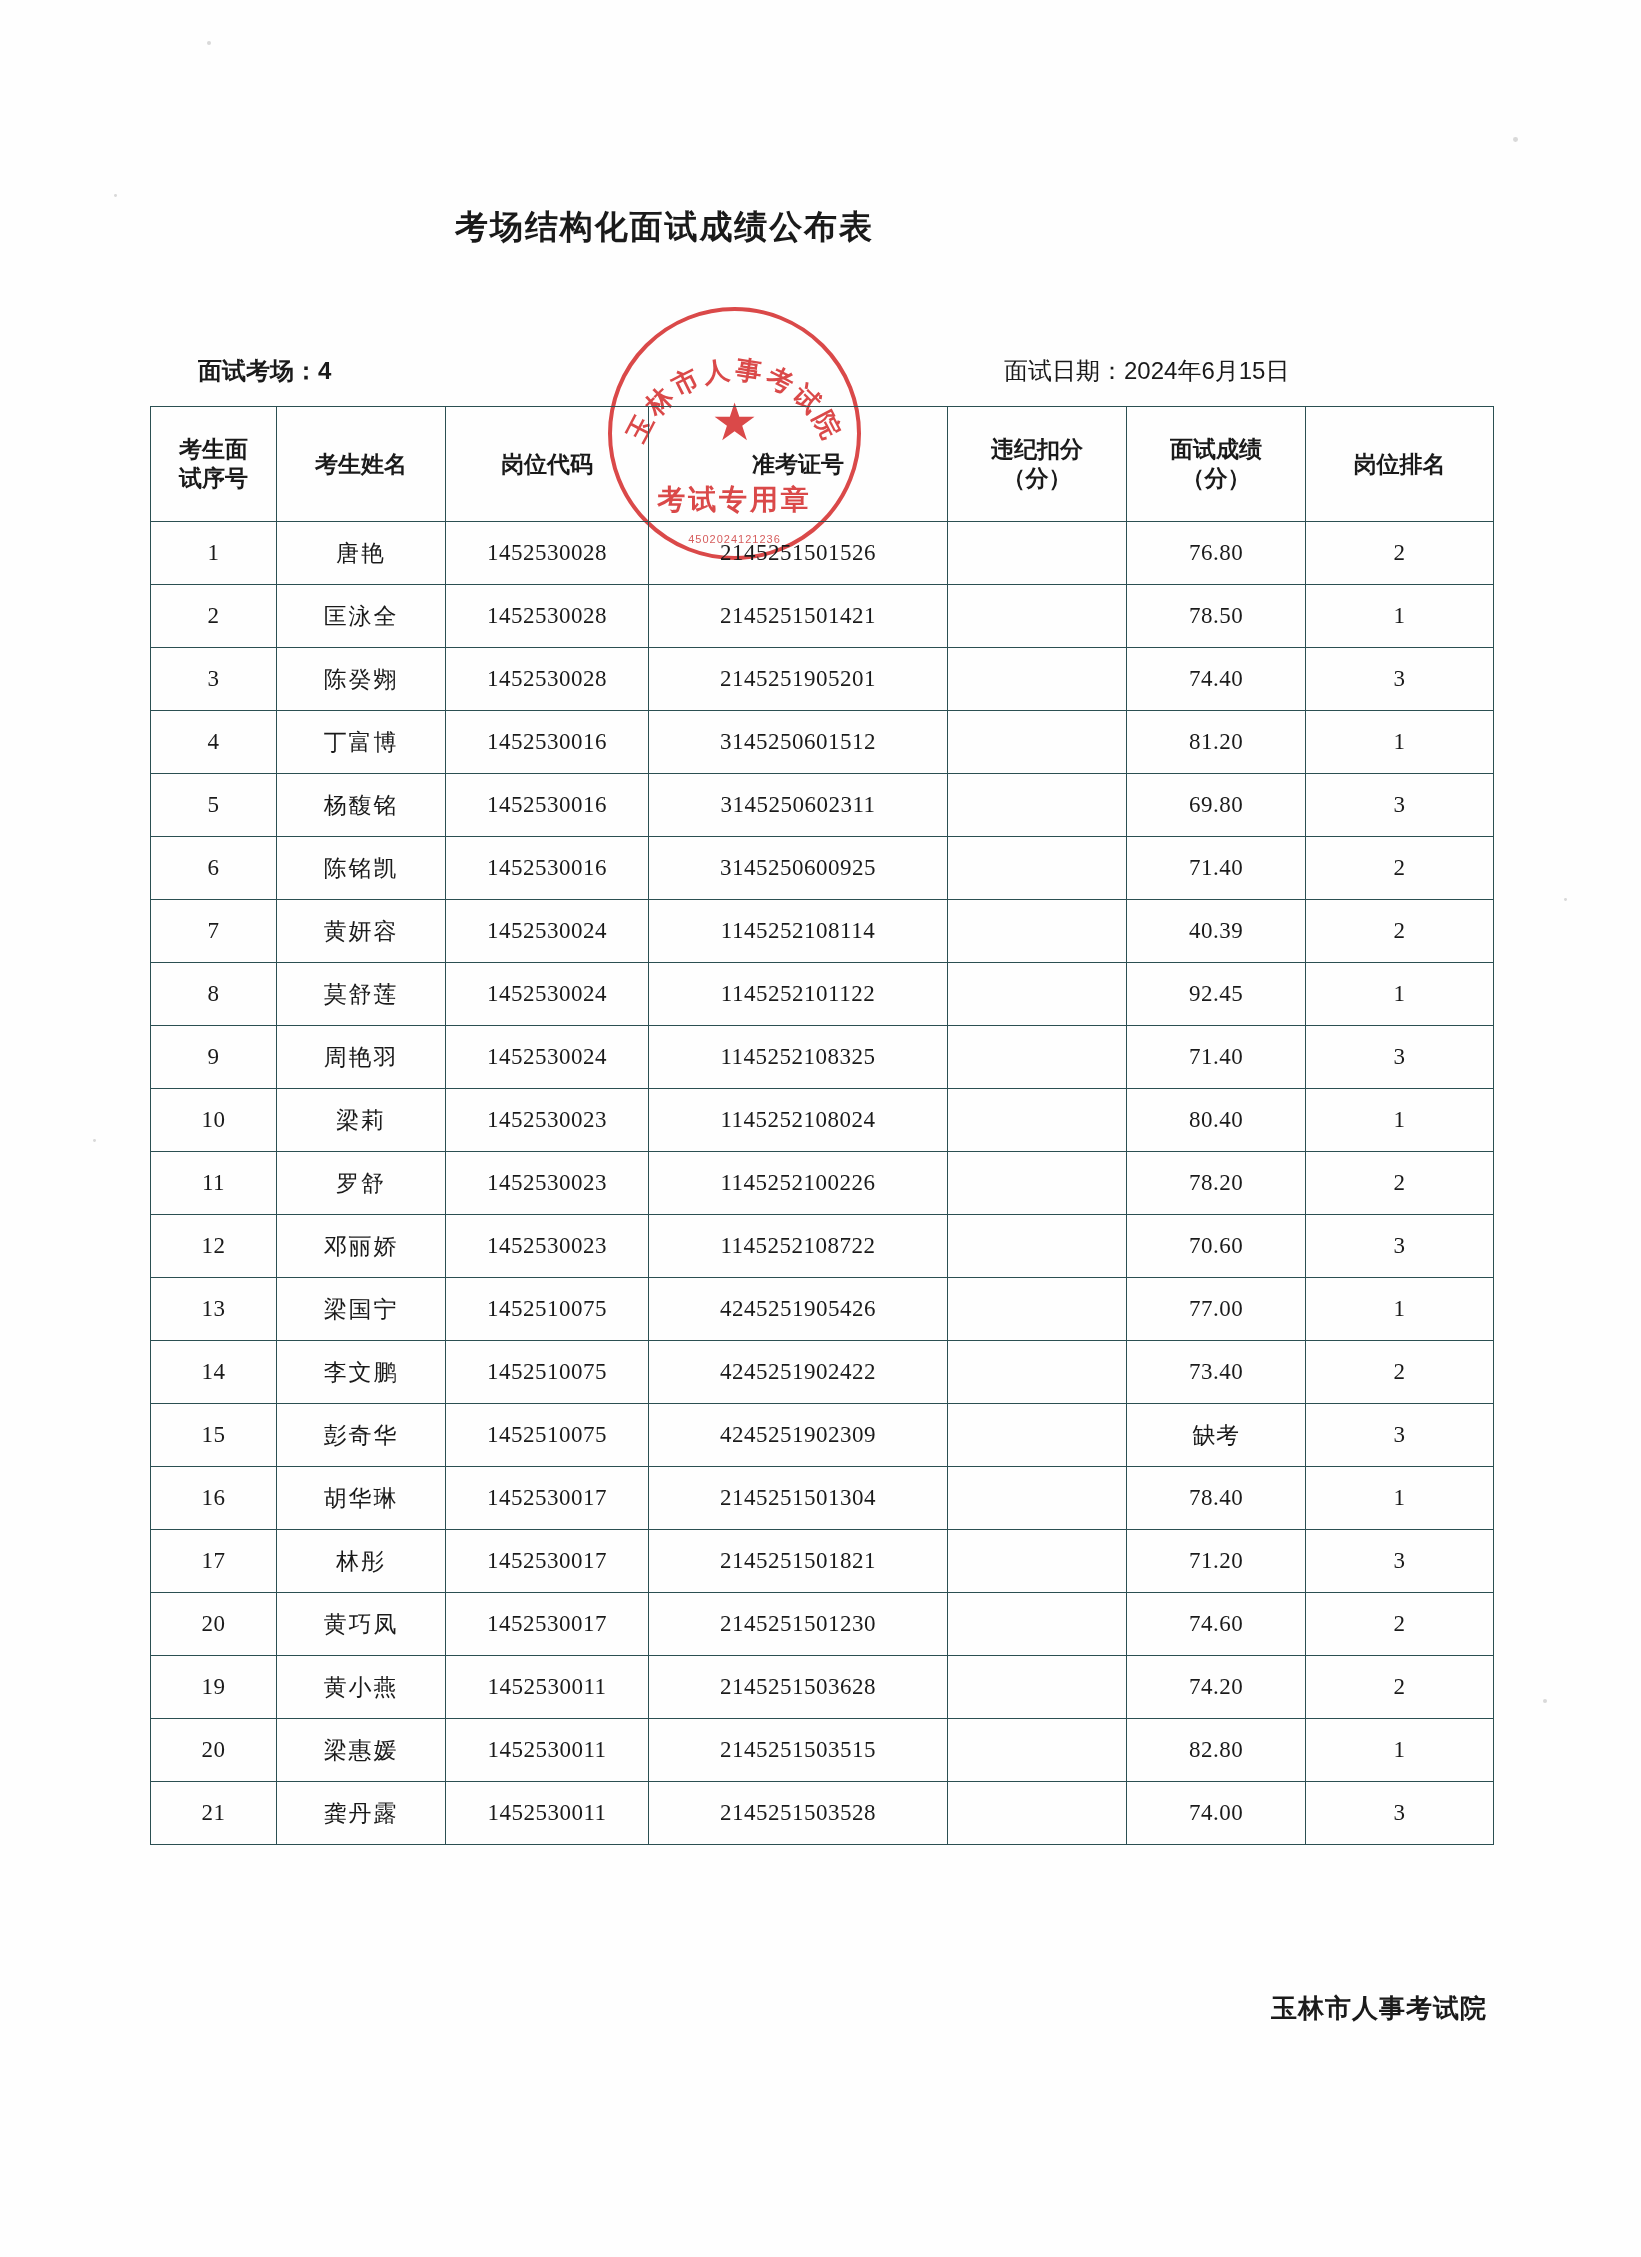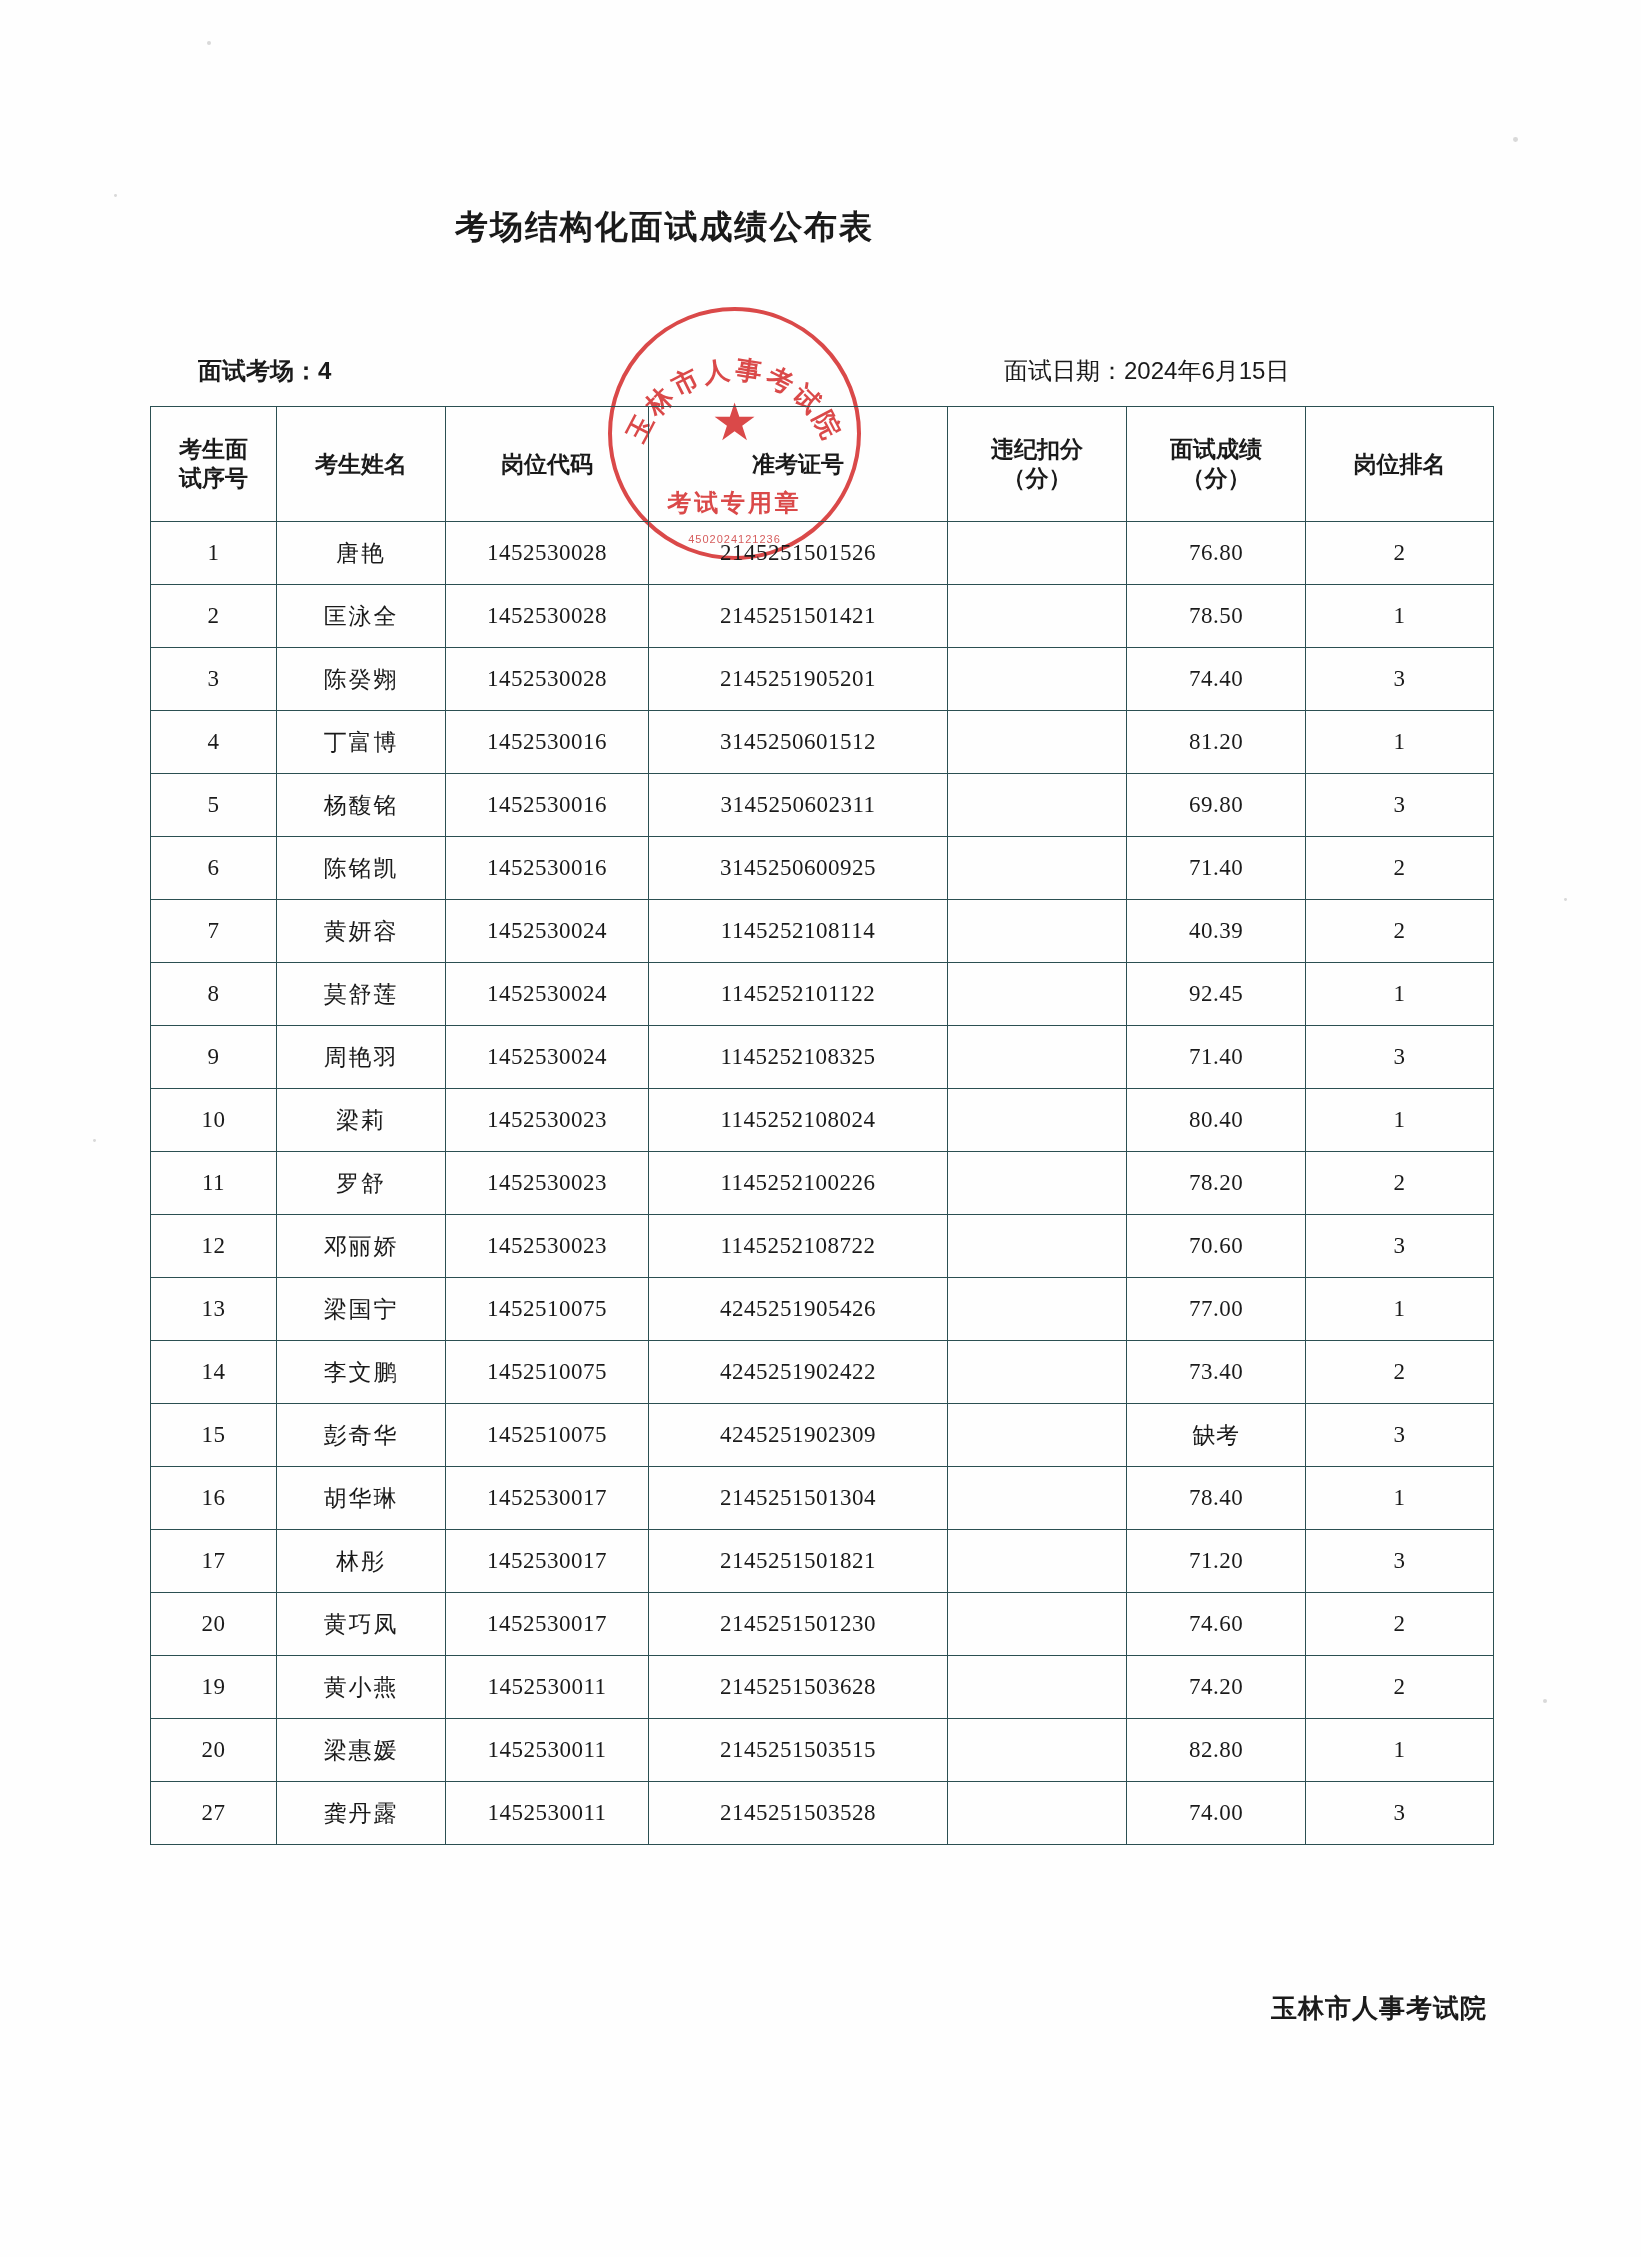--- a/index.html
+++ b/index.html
@@ -149,21 +149,21 @@
     font-family: "Liberation Sans", "DejaVu Sans", sans-serif;
     letter-spacing: 4px;
   }
   .seal-bottom {
     position: absolute;
     left: 0;
     bottom: 41px;
     width: 253px;
     text-align: center;
     color: #d42a2a;
-    font-size: 24px;
+    font-size: 28px;
     font-weight: bold;
     letter-spacing: 2.9px;
     font-family: "Liberation Sans", "DejaVu Sans", sans-serif;
   }
   .seal-code {
     position: absolute;
     left: 0;
     bottom: 15.4px;
     width: 253px;
     text-align: center;
@@ -412,21 +412,21 @@
         <tr>
           <td class="cell-num">20</td>
           <td class="cell-name">梁惠媛</td>
           <td class="cell-num">1452530011</td>
           <td class="cell-num">2145251503515</td>
           <td class="cell-num"></td>
           <td class="cell-num">82.80</td>
           <td class="cell-num">1</td>
         </tr>
         <tr>
-          <td class="cell-num">27</td>
+          <td class="cell-num">21</td>
           <td class="cell-name">龚丹露</td>
           <td class="cell-num">1452530011</td>
           <td class="cell-num">2145251503528</td>
           <td class="cell-num"></td>
           <td class="cell-num">74.00</td>
           <td class="cell-num">3</td>
         </tr>
       </tbody>
   </table>
 

